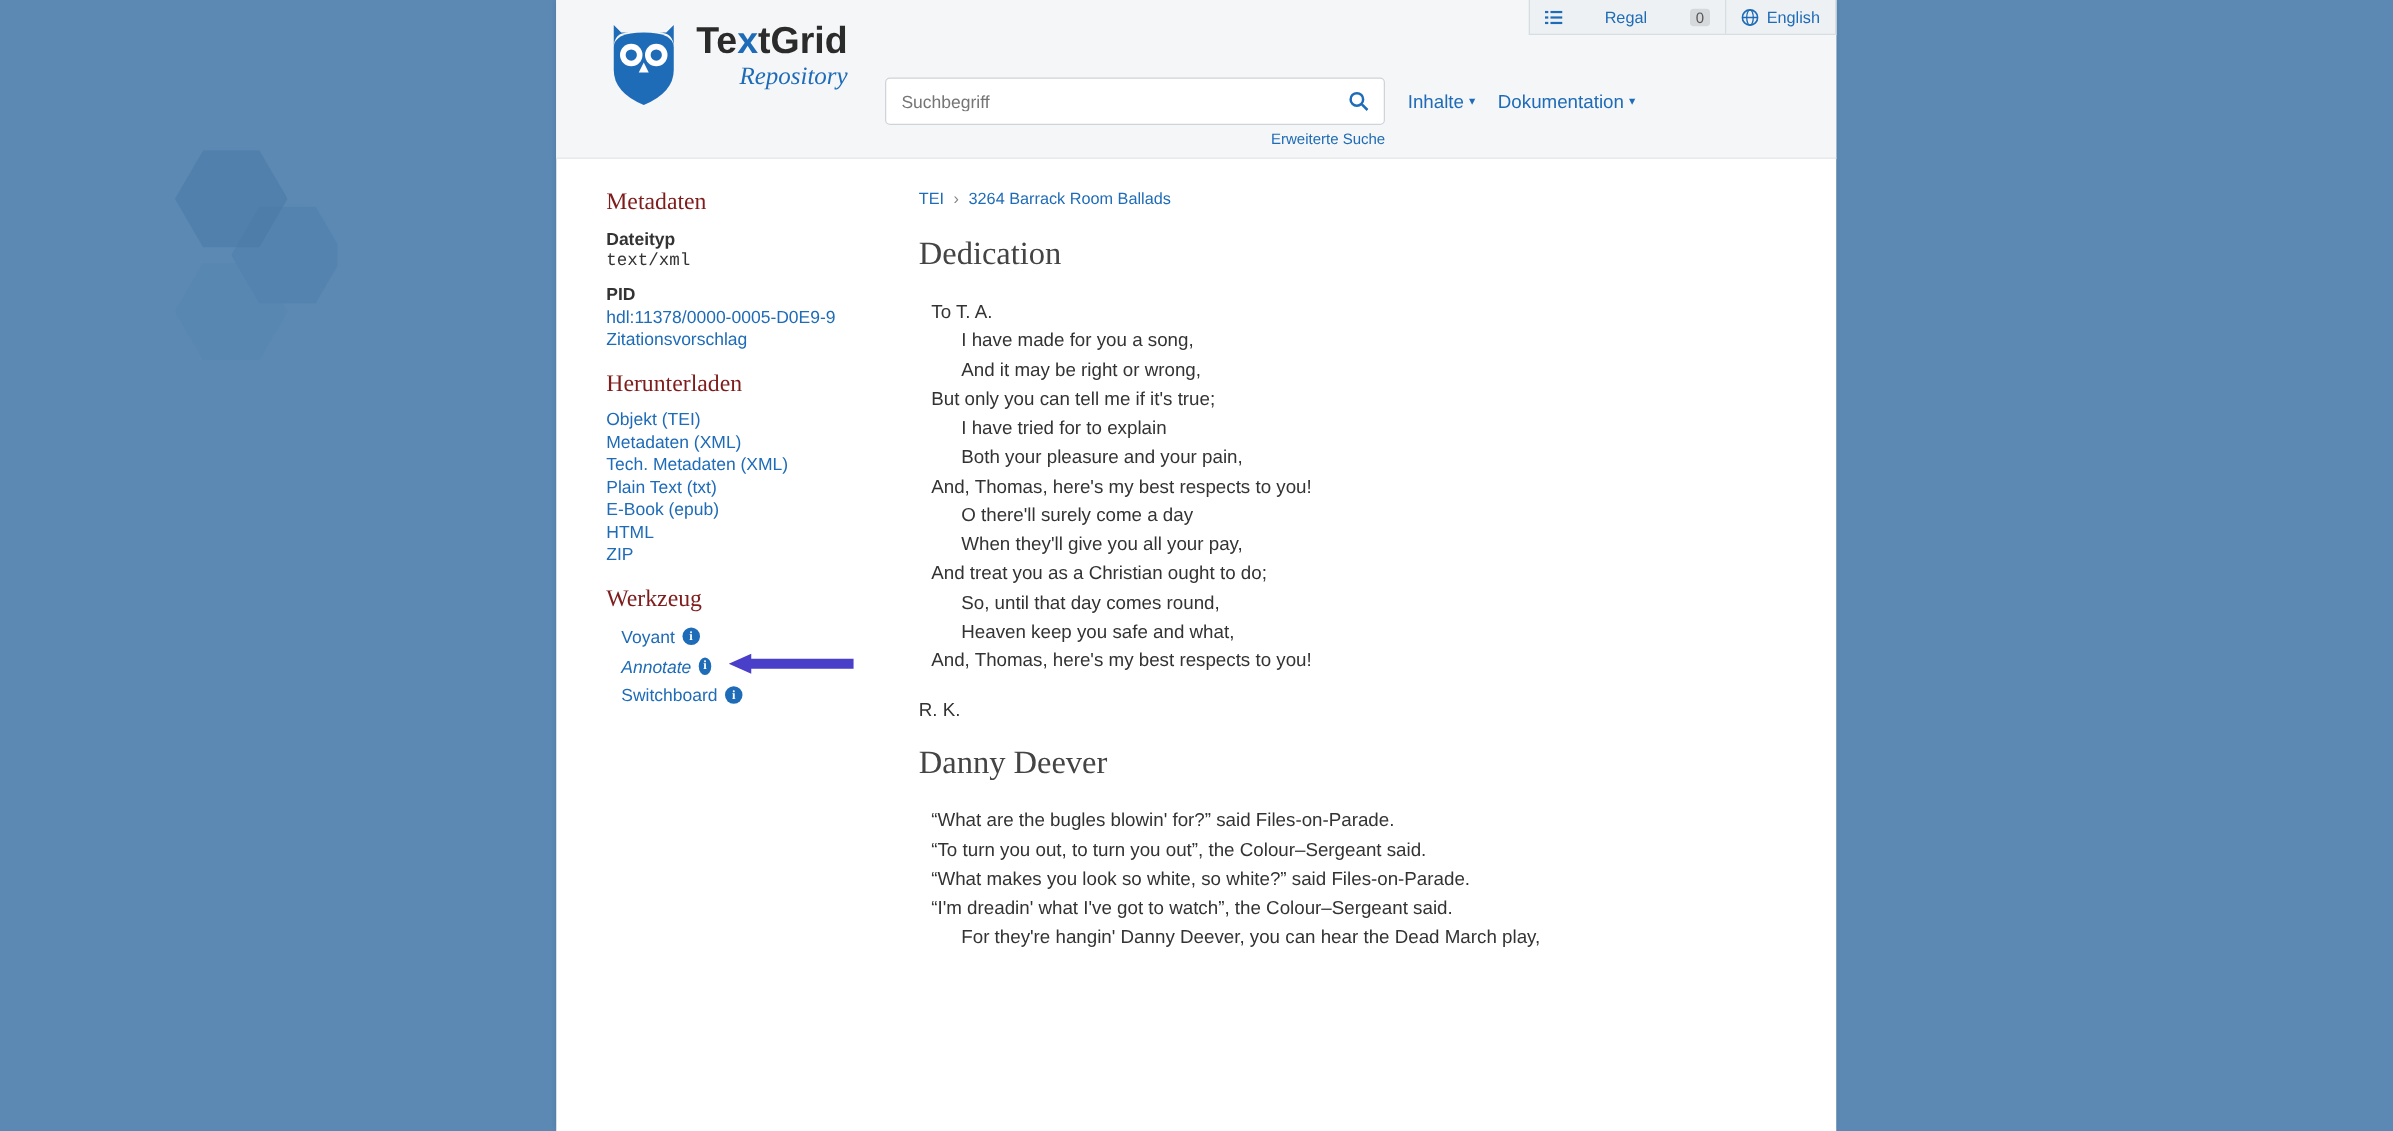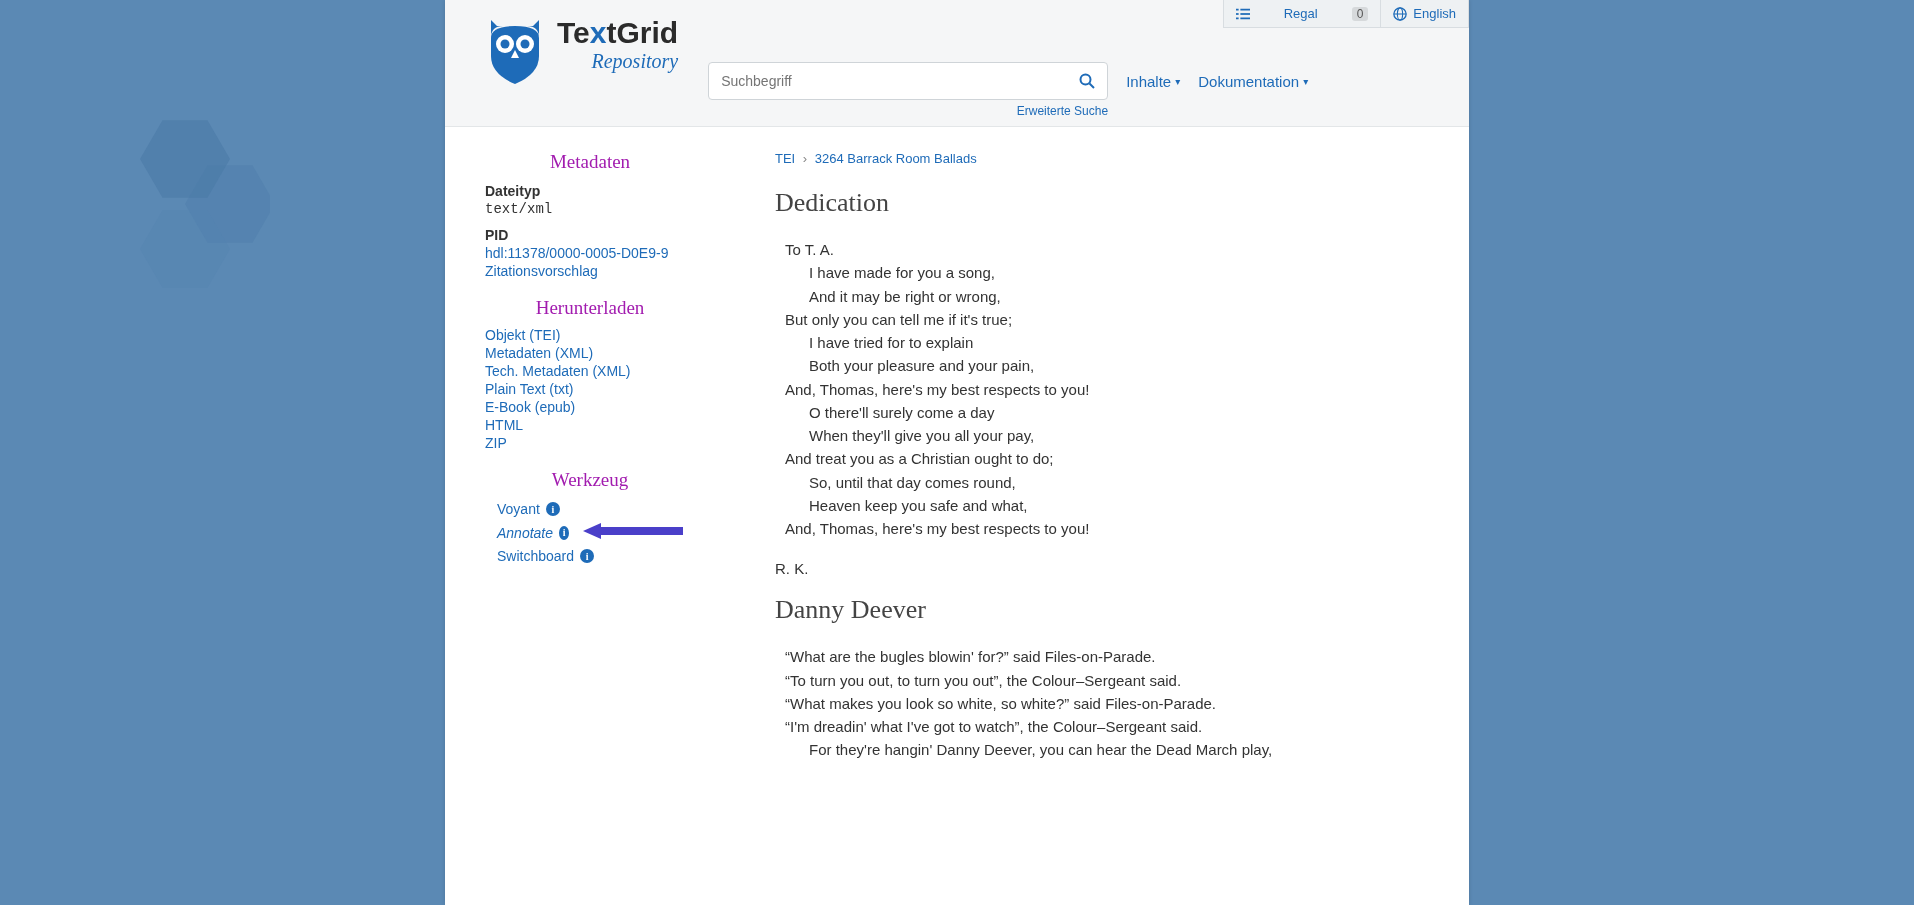--- a/index.html
+++ b/index.html
@@ -142,24 +142,23 @@
   .sidebar {
     width: 210px;
     flex-shrink: 0;
     font-size: 14px;
     color: #333;
   }
   .sidebar h3 {
     font-family: Georgia, "Times New Roman", serif;
     font-weight: 400;
     font-size: 19px;
-    color: #a21caf;
+    color: #7f1d1d;
     margin-bottom: 8px;
     margin-top: 18px;
-    text-align: center;
   }
   .sidebar h3:first-child { margin-top: 0; }
   .sidebar .label {
     font-weight: 700;
     margin-top: 10px;
     margin-bottom: 2px;
   }
   .sidebar .value { color: #333; font-family: Liberation Mono, monospace; }
   .sidebar a, .sidebar .link {
     color: #1e6bb8;
@@ -189,21 +188,20 @@
   .arrow-annot {
     position: relative;
     display: inline-block;
     margin-left: 8px;
     vertical-align: middle;
   }
   .main {
     flex: 1;
     color: #333;
     font-size: 15px;
-    margin-left: 40px;
   }
   .breadcrumb {
     font-size: 13px;
     color: #1e6bb8;
     margin-bottom: 22px;
   }
   .breadcrumb .sep { color: #888; margin: 0 4px; }
   .breadcrumb span { cursor: pointer; }
   .main h2 {
     font-family: Georgia, "Times New Roman", serif;

